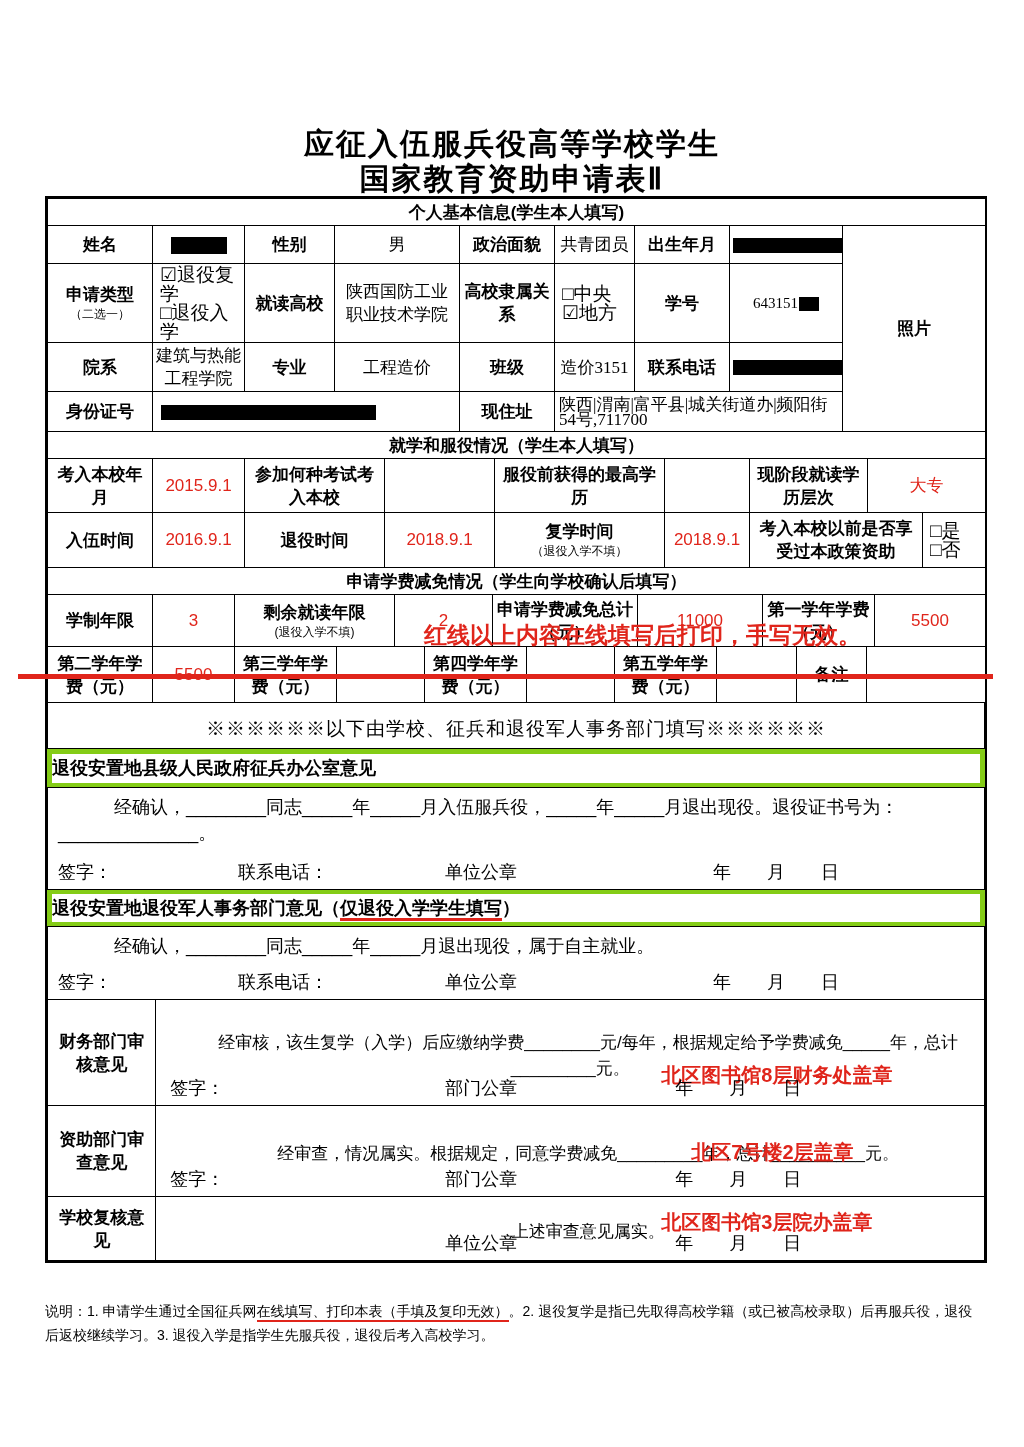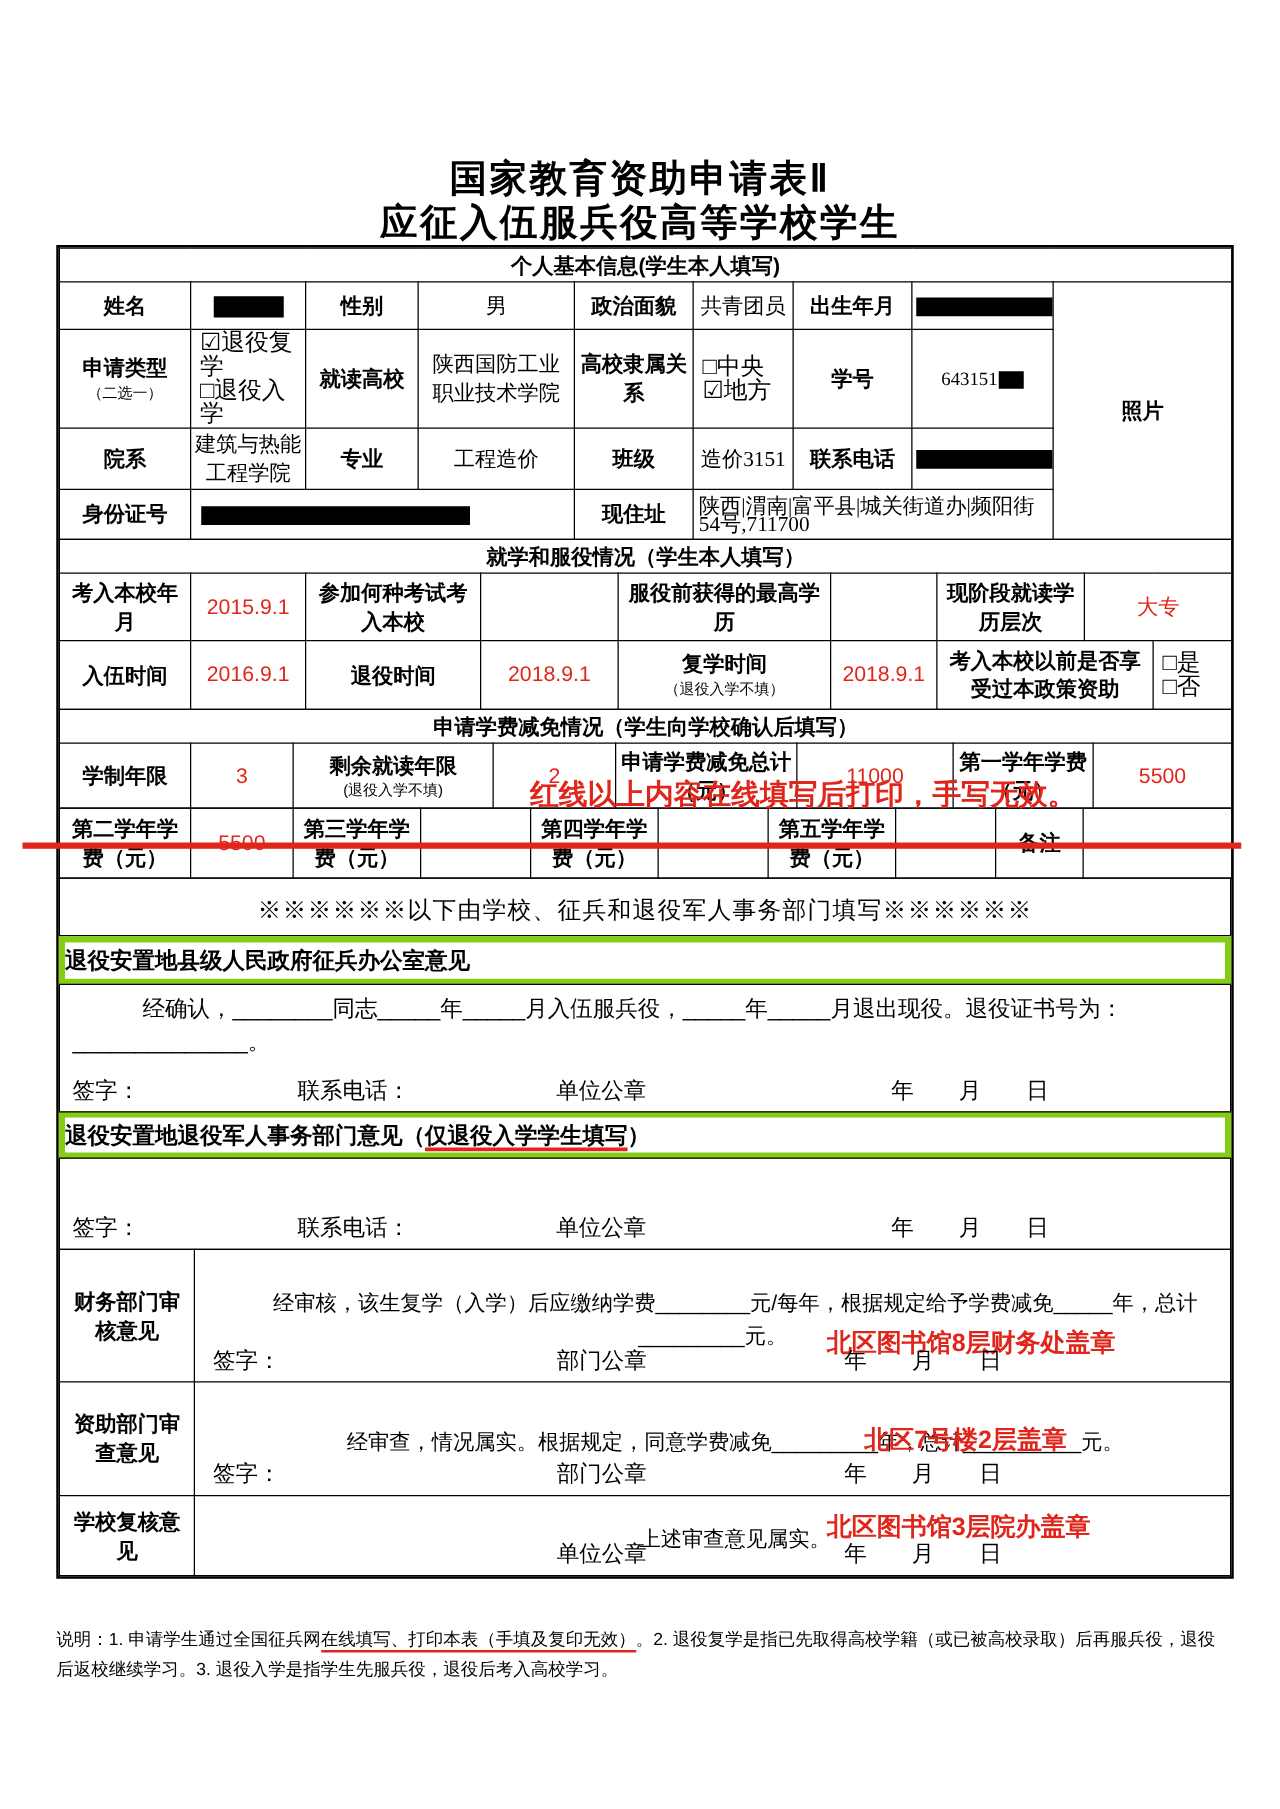--- a/index.html
+++ b/index.html
@@ -32,22 +32,22 @@
   .redunder{border-bottom:2px solid var(--red);padding-bottom:1px;}
   .hdrunder{border-bottom:3px solid var(--red);}
   .photo{font-weight:bold;font-size:19px;}
 </style>
 </head>
 <body>
 
 <div class="page">
 
   <div class="title">
+    <div>应征入伍服兵役高等学校学生</div>
     <div>国家教育资助申请表Ⅱ</div>
-    <div>应征入伍服兵役高等学校学生</div>
   </div>
 
   <div class="form">
 
     <table class="band">
       <colgroup>
           <col style="width:105px">
           <col style="width:92px">
           <col style="width:90px">
           <col style="width:125px">
@@ -225,20 +225,21 @@
         <span style="left:190px">联系电话：</span>
         <span style="left:397px">单位公章</span>
         <span style="left:665px">年　　月　　日</span>
       </div>
     </div>
 
     <div class="sechdr" style="height:28px;line-height:28px;margin-top:-1px">
       <span>退役安置地退役军人事务部门意见（</span><span class="hdrunder">仅退役入学学生填写</span><span>）</span>
     </div>
     <div class="contentcell" style="height:72px;border:1px solid #000;margin-top:-1px">
+      <div class="para">经确认，________同志_____年_____月退出现役，属于自主就业。</div>
       <div class="signrow">
         <span style="left:10px">签字：</span>
         <span style="left:190px">联系电话：</span>
         <span style="left:397px">单位公章</span>
         <span style="left:665px">年　　月　　日</span>
       </div>
     </div>
 
     <table class="band" style="margin-top:-1px">
       <colgroup>

